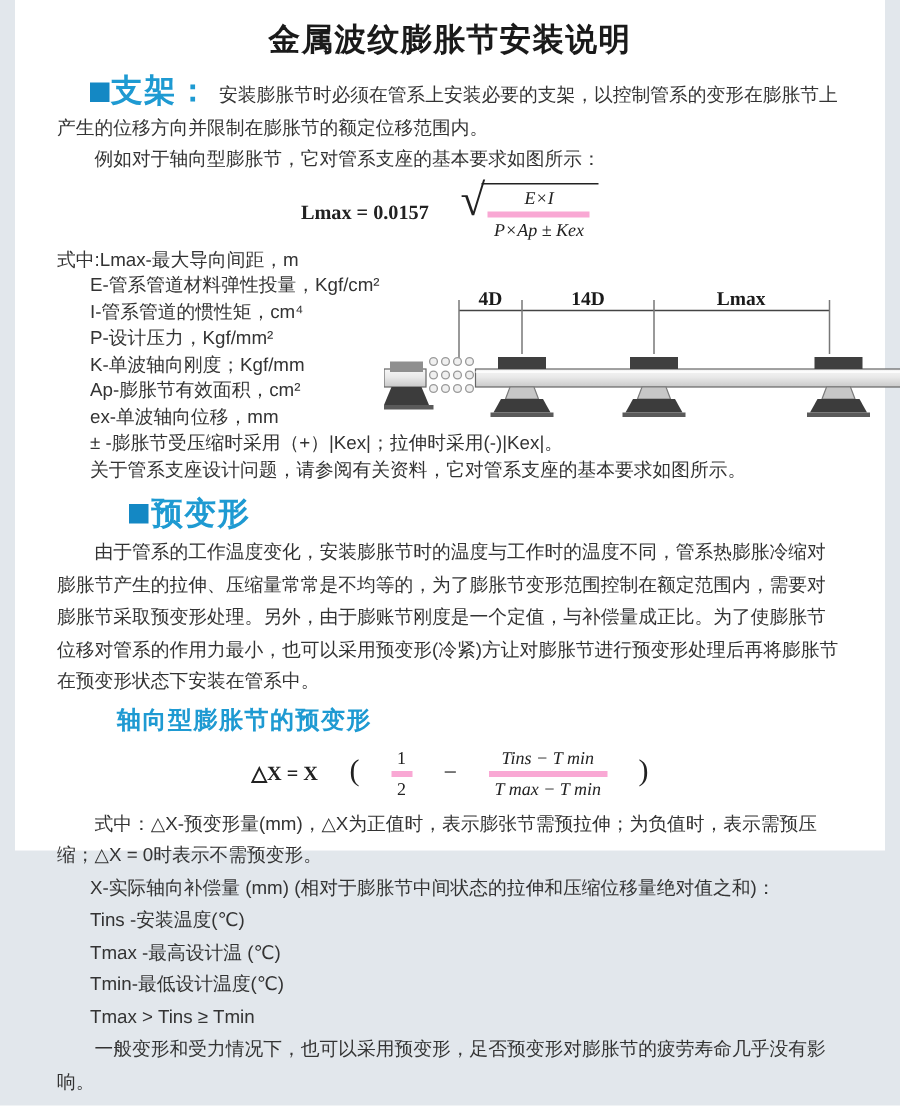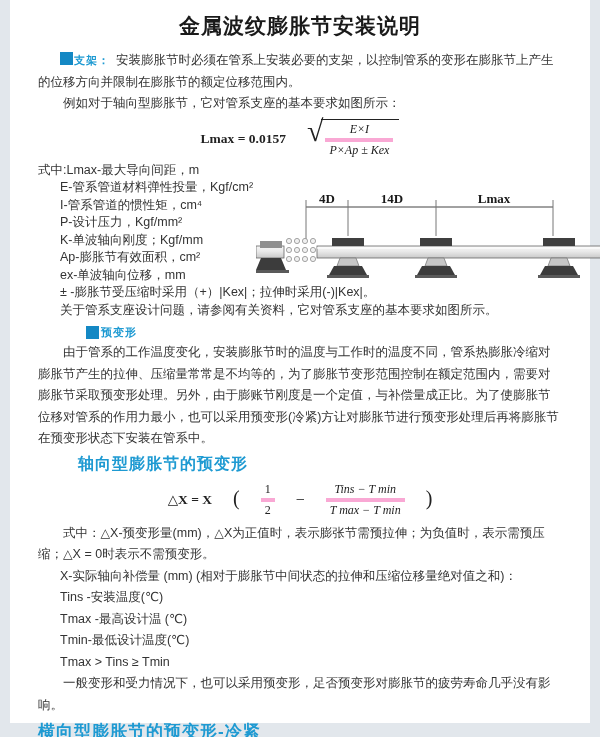--- a/index.html
+++ b/index.html
@@ -7,42 +7,42 @@
     width:600px;height:737px;
     background:#e2e7ec;
     font-family:"Liberation Sans","DejaVu Sans",sans-serif;
     color:#333;
     overflow:hidden;
   }
   .sheet{
     position:relative;
     margin:0 10px;
     width:580px;
-    height:723px;
+    height:567px;
     background:#ffffff;
     box-sizing:border-box;
     padding:10px 28px 0 28px;
   }
   
   .doc-title{
     text-align:center;
     font-size:21px;
     font-weight:bold;
     color:#1a1a1a;
     letter-spacing:1px;
     margin:2px 0 10px 0;
   }
   
   .body-text{font-size:12.5px;line-height:21.5px;color:#333;}
   .para{margin:0;}
   .indent{text-indent:2em;}
   
   .sec-head{display:flex;align-items:center;margin:6px 0 2px 0;padding-left:48px;}
   .bullet{width:13px;height:13px;background:#1488c4;display:inline-block;margin-right:2px;flex:0 0 auto;}
-  .sec-head-label{color:#1e9ad2;font-size:11px;font-weight:bold;letter-spacing:1px;}
+  .sec-head-label{color:#1e9ad2;font-size:21px;font-weight:bold;letter-spacing:1px;}
   .inline-head{white-space:nowrap;}
   .inline-head .bullet{vertical-align:-1px;margin-right:1px;}
   .inline-head .sec-head-label{margin-right:6px;}
   .sub-head{
     color:#1e9ad2;font-size:16px;font-weight:bold;
     letter-spacing:1px;margin:4px 0 2px 40px;
   }
   .sub-head.flush{margin-left:0;font-size:17px;}
   
   .formula{
@@ -53,21 +53,21 @@
   }
   .formula .bold{font-weight:bold;font-size:13.5px;}
   .formula .ital{font-style:italic;}
   .f1{margin:7px 0 6px 0;height:34px;}
   .sqrt{display:inline-flex;align-items:flex-start;}
   .sqrt-sym{font-size:30px;line-height:30px;font-weight:400;transform:translateY(-3px);}
   .radicand{border-top:1.5px solid #222;padding:2px 6px 0 4px;margin-left:-2px;}
   .frac{display:inline-block;text-align:center;vertical-align:middle;font-size:12px;}
   .frac .num{display:block;padding:0 4px 1px 4px;border-bottom:4px solid #f9a8d4;}
   .frac .den{display:block;padding:1px 4px 0 4px;}
-  .f2{margin:8px 0 6px 0;height:34px;}
+  .f2{margin:8px 0 6px 0;height:34px;font-family:Liberation Serif, serif;}
   .f2 .paren{font-size:20px;font-weight:400;transform:translateY(-1px);}
   
   .defs{font-size:12.5px;line-height:17.5px;margin-top:2px;}
   .defs .def-item{margin-left:22px;}
   .defs .def-item.flush{margin-left:0;}
   
   .diagram{position:absolute;left:246px;top:190px;width:352px;height:102px;}
   .dim-label{font-family:"Liberation Serif","DejaVu Serif",serif;font-weight:bold;font-size:13px;fill:#1a1a1a;}
   
   .spec-lines{font-size:12.5px;line-height:21.5px;}

